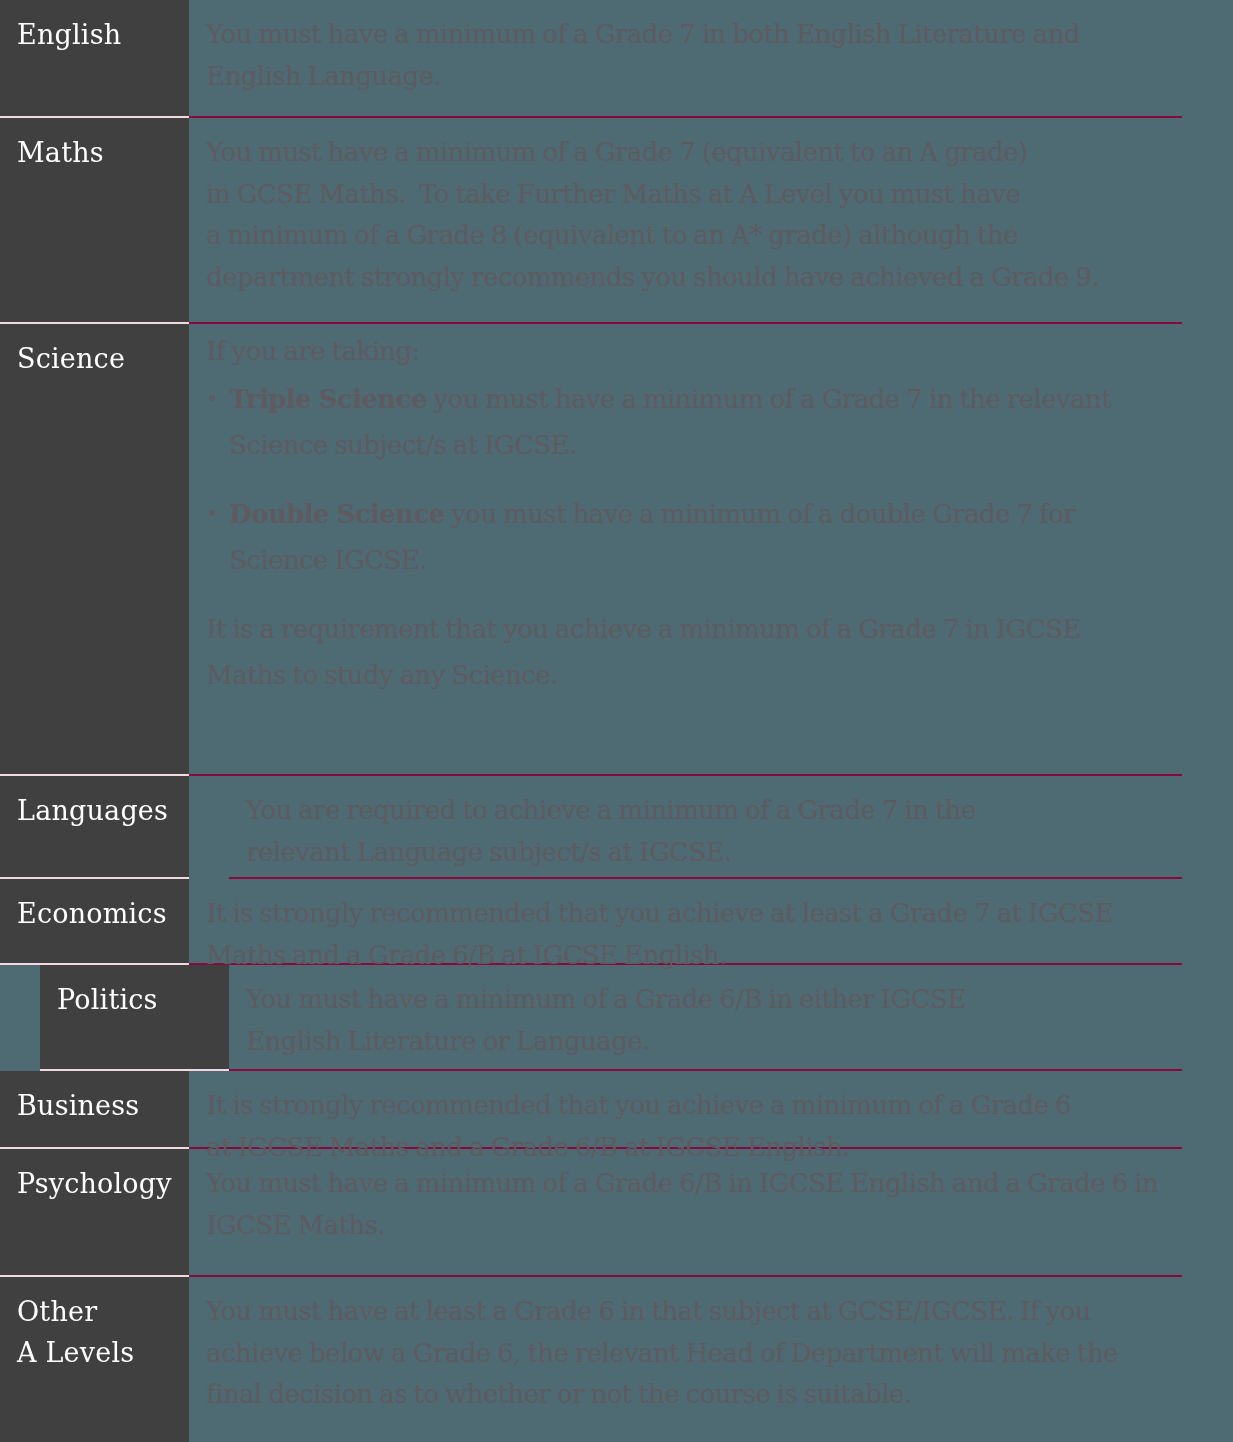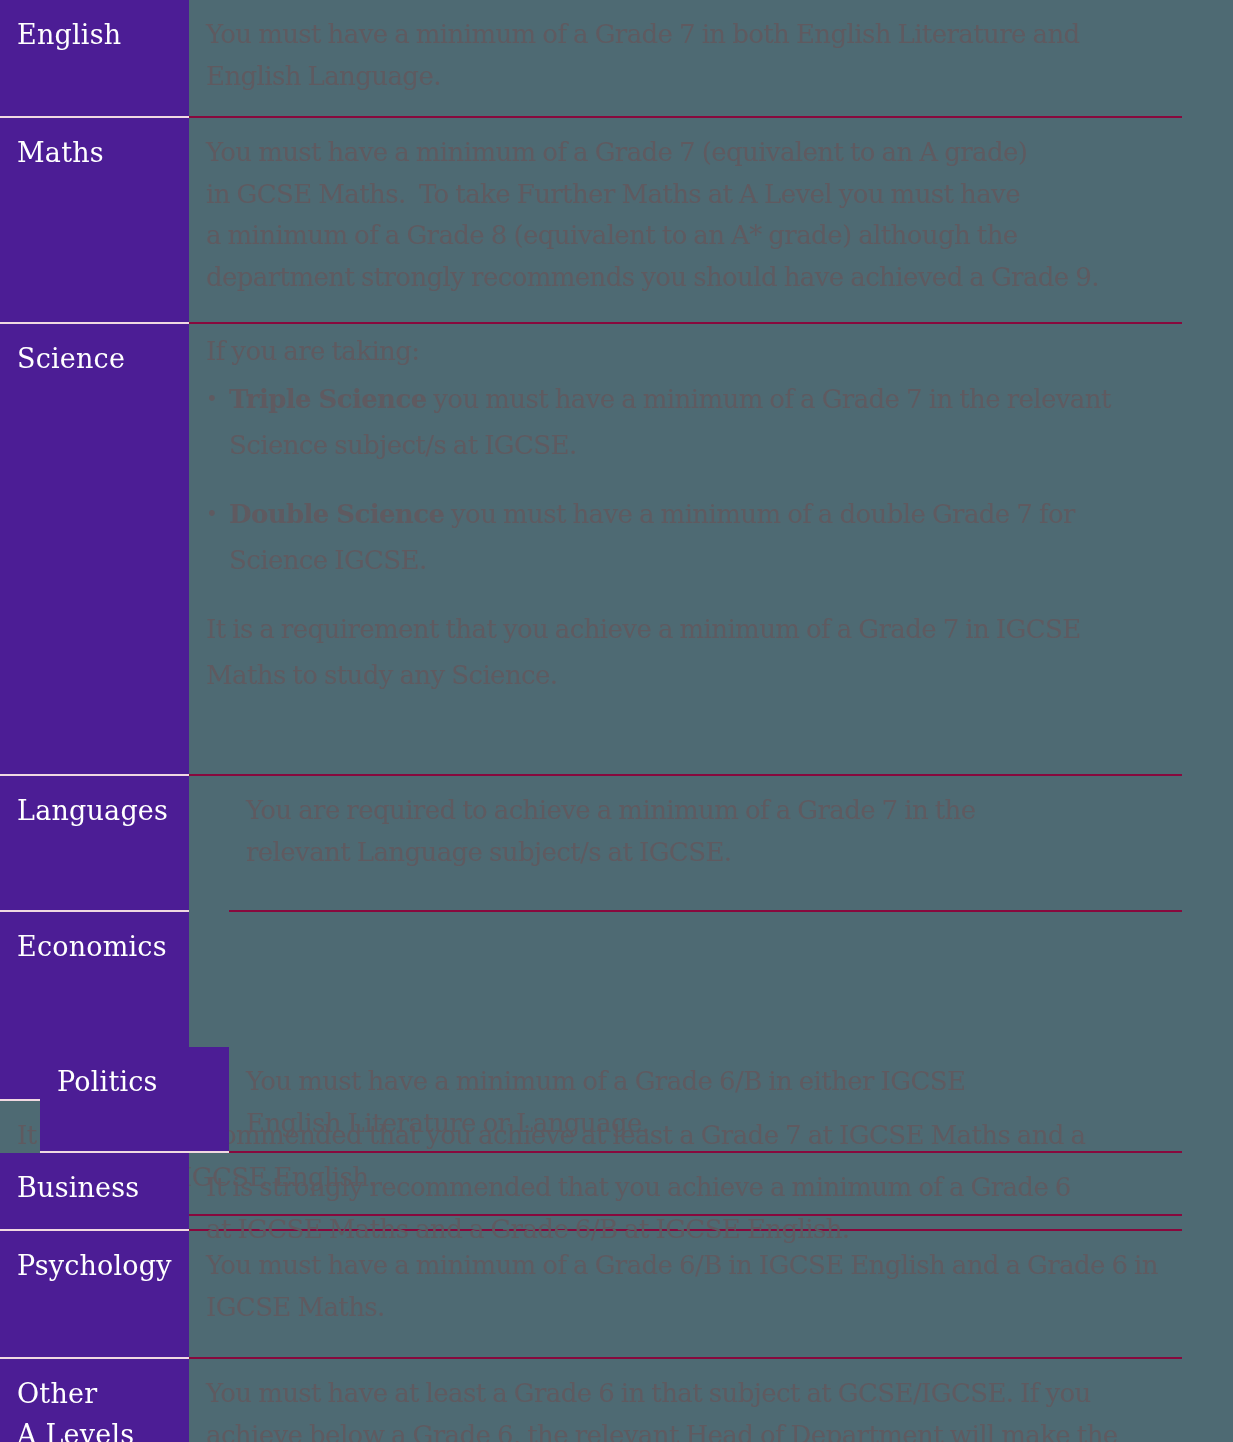--- a/index.html
+++ b/index.html
@@ -20,21 +20,21 @@
     top: 0;
     width: 1182px;
   }
   .row {
     display: flex;
     position: relative;
   }
   .subject {
     width: 189px;
     flex: 0 0 189px;
-    background: #4c1d95;
+    background: #404040;
     color: #ffffff;
     font-size: 27px;
     line-height: 41px;
     padding: 14px 0 0 17px;
     box-sizing: border-box;
     border-bottom: 2px solid #f1d9e2;
     letter-spacing: 0.2px;
   }
   .desc {
     flex: 1;
@@ -106,28 +106,28 @@
         </li>
         <li>
           <span class="dot">•</span>
           <b>Double Science</b><span> you must have a minimum of a double Grade 7 for Science IGCSE.</span>
         </li>
       </ul>
       <p class="after">It is a requirement that you achieve a minimum of a Grade 7 in IGCSE Maths to study any Science.</p>
     </div>
   </div>
 
-  <div class="row" style="height:136px;gap:40px;">
+  <div class="row" style="height:103px;gap:40px;">
     <div class="subject">Languages</div>
     <div class="desc">
       <p style="padding-right:60px;">You are required to achieve a minimum of a Grade 7 in the relevant Language subject/s at IGCSE.</p>
     </div>
   </div>
 
-  <div class="row" style="height:135px;flex-direction:column;">
+  <div class="row" style="height:86px;">
     <div class="subject">Economics</div>
     <div class="desc">
       <p>It is strongly recommended that you achieve at least a Grade 7 at IGCSE Maths and a Grade 6/B at IGCSE English.</p>
     </div>
   </div>
 
   <div class="row" style="height:106px;margin-left:40px;">
     <div class="subject">Politics</div>
     <div class="desc">
       <p style="padding-right:80px;">You must have a minimum of a Grade 6/B in either IGCSE English Literature or Language.</p>

